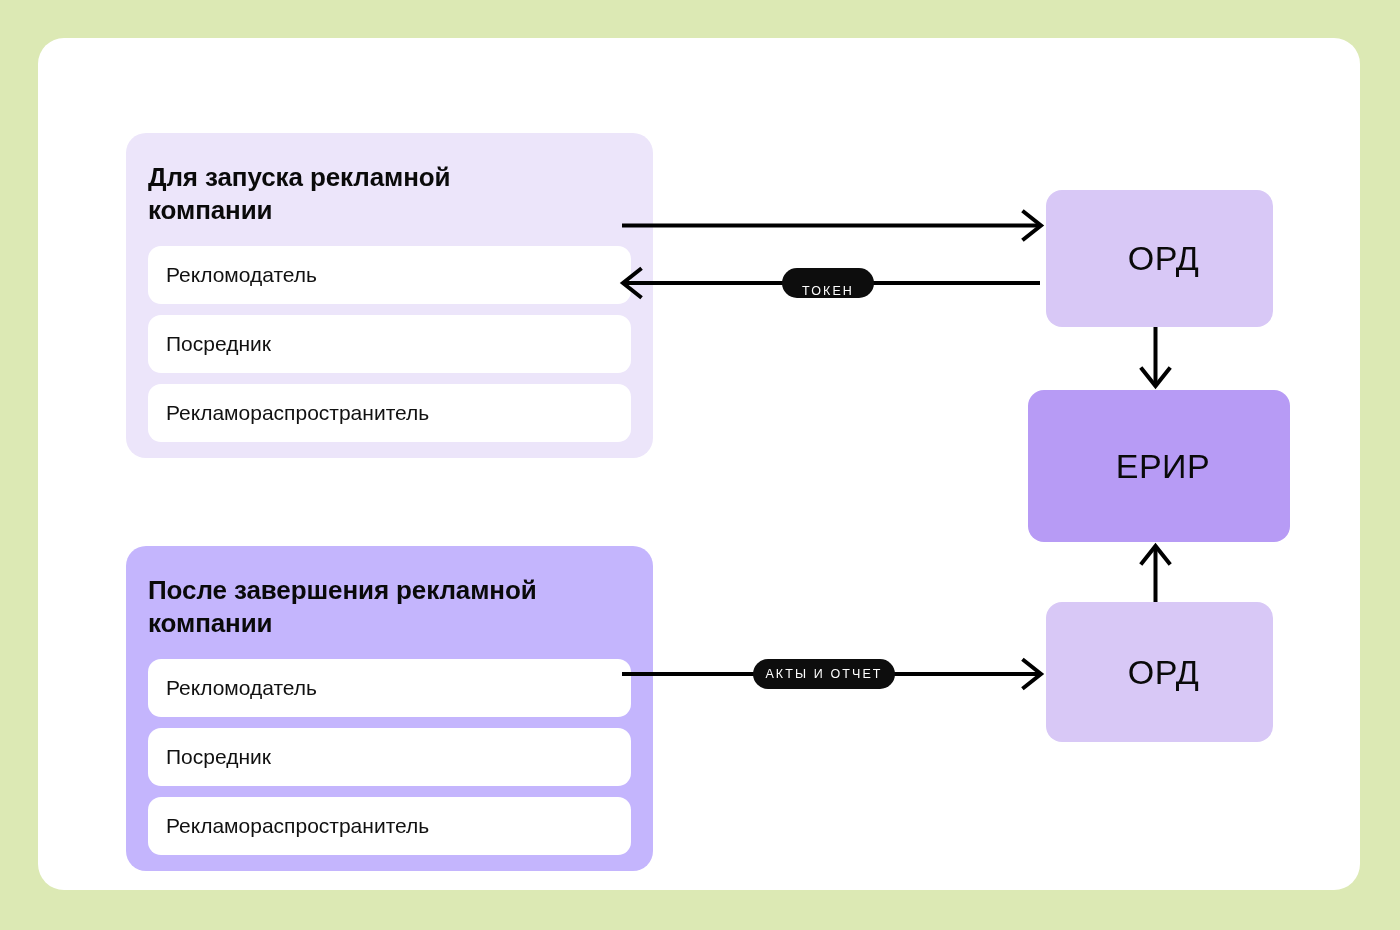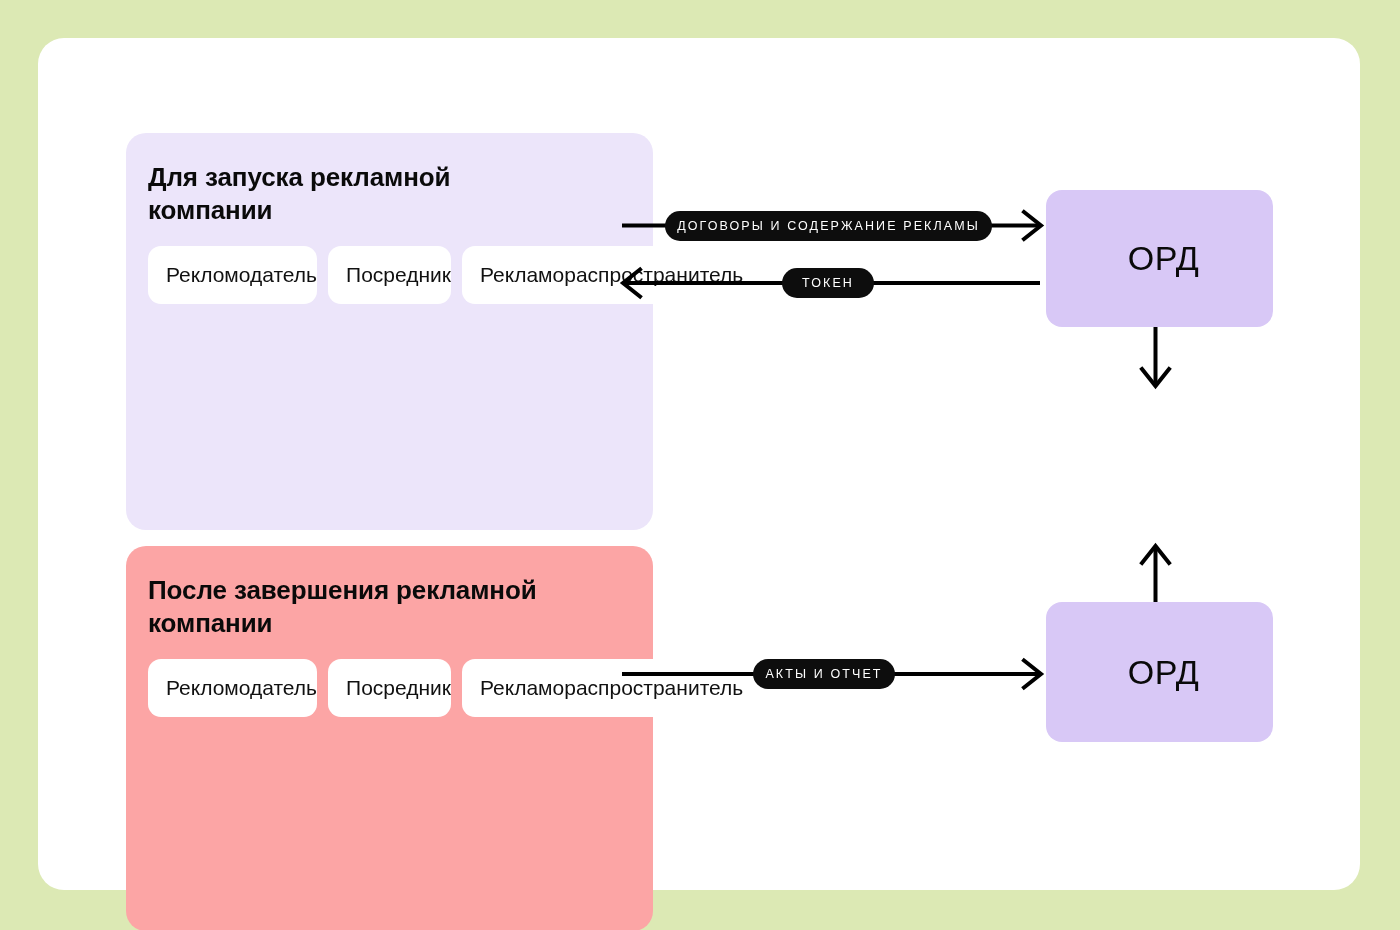--- a/index.html
+++ b/index.html
@@ -33,41 +33,41 @@
   .panel {
     position: absolute;
     width: 527px;
     border-radius: 20px;
     box-sizing: border-box;
     padding: 28px 22px 26px 22px;
   }
   .panel-launch {
     left: 88px;
     top: 95px;
-    height: 397px;
+    height: 325px;
     background: #ece5fa;
   }
   .panel-after {
     left: 88px;
     top: 508px;
-    height: 385px;
-    background: #fca5a5;
+    height: 325px;
+    background: #c4b5fd;
   }
   .panel-title {
     font-size: 26px;
     font-weight: 700;
     line-height: 1.28;
     color: #0a0a0a;
     letter-spacing: -0.1px;
     margin: 0 0 18px 0;
     white-space: pre-line;
   }
   .panel-rows {
     display: flex;
-    flex-direction: row;
+    flex-direction: column;
     gap: 11px;
   }
   .panel-row {
     background: #ffffff;
     border-radius: 13px;
     height: 58px;
     display: flex;
     align-items: center;
     padding-left: 18px;
     font-size: 21px;
@@ -129,21 +129,21 @@
     align-items: center;
     justify-content: center;
     font-size: 12.5px;
     font-weight: 500;
     letter-spacing: 2.1px;
     padding: 0 16px;
     box-sizing: border-box;
     white-space: nowrap;
   }
   .pill-contracts { left: 665px; top: 211px; width: 327px; }
-  .pill-token     { left: 782px; top: 268px; width: 92px;  }
+  .pill-token     { left: 782px; top: 268px; width: 92px; align-items: flex-end;  }
   .pill-acts      { left: 753px; top: 659px; width: 142px; text-align: right; }
 </style>
 </head>
 <body>
 
 <div id="root">
   <div class="card">
 
     <section class="panel panel-launch">
       <h2 class="panel-title">Для запуска рекламной
@@ -175,20 +175,23 @@
           <span>Рекламораспространитель</span>
         </div>
       </div>
     </section>
 
   </div>
 
   <div class="node node-ord-top">
     <span>ОРД</span>
   </div>
+  <div class="node node-erir">
+    <span>ЕРИР</span>
+  </div>
   <div class="node node-ord-bottom">
     <span>ОРД</span>
   </div>
 
   <svg class="conn" viewBox="0 0 1400 930">
 
     <g>
       <line x1="622" y1="225.5" x2="1040" y2="225.5" stroke="#000000" stroke-width="4"></line>
       <polyline points="1024,212 1041,225.5 1024,239" fill="none" stroke="#000000" stroke-width="4" stroke-linecap="square" stroke-linejoin="miter"></polyline>
     </g>
@@ -207,23 +210,20 @@
       <line x1="622" y1="674" x2="1040" y2="674" stroke="#000000" stroke-width="4"></line>
       <polyline points="1024,660.5 1041,674 1024,687.5" fill="none" stroke="#000000" stroke-width="4" stroke-linecap="square" stroke-linejoin="miter"></polyline>
     </g>
 
     <g>
       <line x1="1155.5" y1="602" x2="1155.5" y2="547" stroke="#000000" stroke-width="4"></line>
       <polyline points="1142,563 1155.5,546 1169,563" fill="none" stroke="#000000" stroke-width="4" stroke-linecap="square" stroke-linejoin="miter"></polyline>
     </g>
   </svg>
 
-  <div class="pill pill-contracts">
-    <span>ДОГОВОРЫ И СОДЕРЖАНИЕ РЕКЛАМЫ</span>
-  </div>
   <div class="pill pill-token">
     <span>ТОКЕН</span>
   </div>
   <div class="pill pill-acts">
     <span>АКТЫ И ОТЧЕТ</span>
   </div>
 
 </div>
 
 </body></html>

